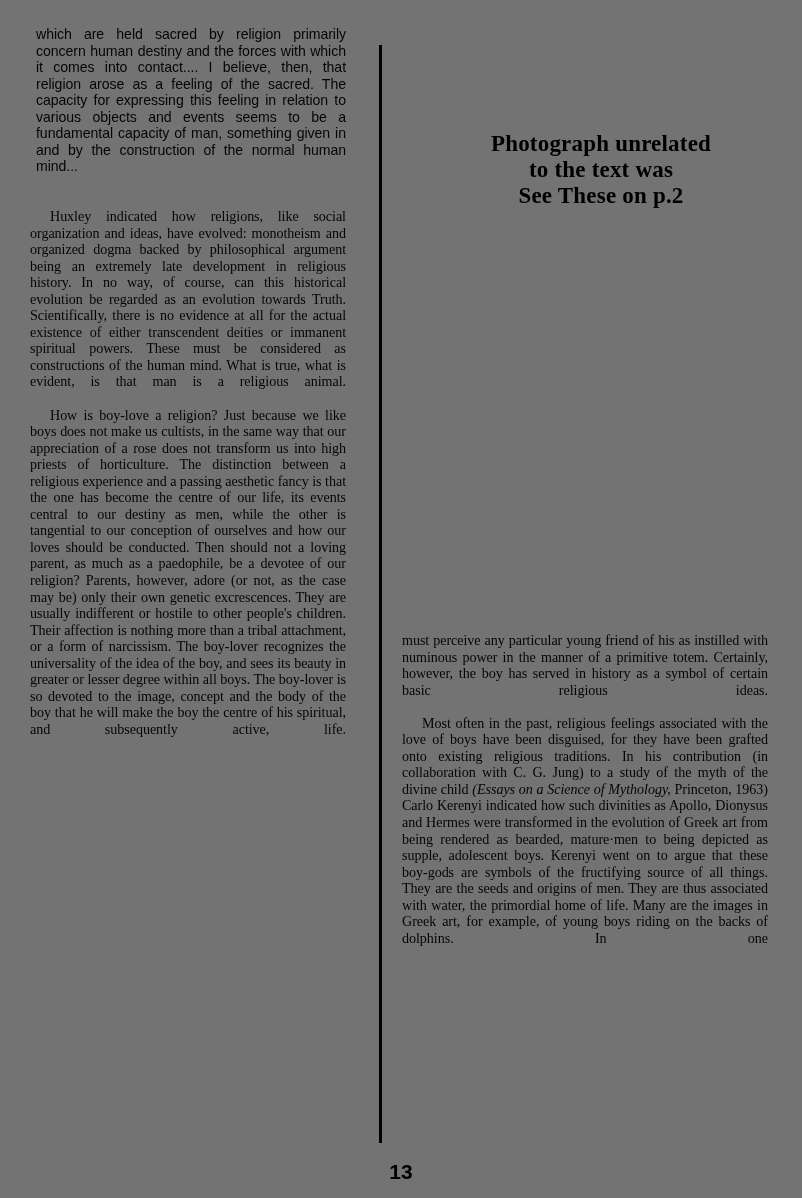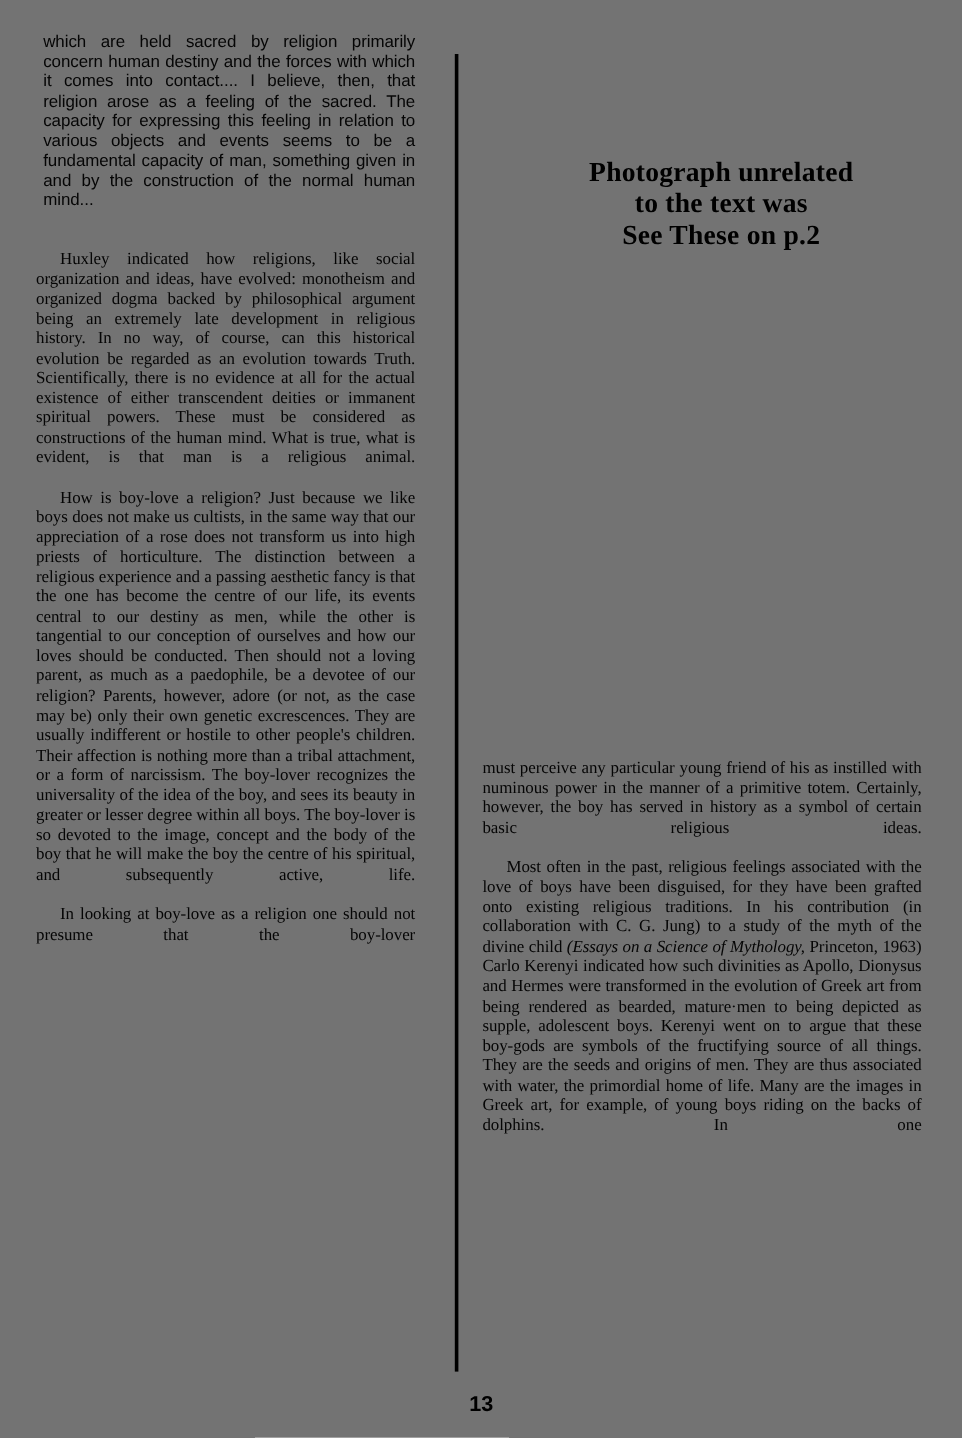--- a/index.html
+++ b/index.html
@@ -107,21 +107,21 @@
   .photo-note .ln { display: block; white-space: nowrap; }
 
   
   .folio {
     position: absolute;
     left: 0;
     top: 1160px;
     width: 802px;
     text-align: center;
     font-family: "Liberation Sans", sans-serif;
-    font-size: 18px;
+    font-size: 21px;
     font-weight: 600;
     color: #000000;
   }
 
   em.title { font-style: italic; }
 
   
   .scan-tone {
     position: absolute;
     inset: 0;
@@ -139,21 +139,20 @@
   <div class="col col-left">
 
     <p class="extract">which are held sacred by religion primarily concern human destiny and the forces with which it comes into contact.... I believe, then, that religion arose as a feeling of the sacred. The capacity for expressing this feeling in relation to various objects and events seems to be a fundamental capacity of man, something given in and by the construction of the normal human mind...</p>
 
     <div class="gap-para"></div>
 
     <p class="para">Huxley indicated how religions, like social organization and ideas, have evolved: monotheism and organized dogma backed by philosophical argument being an extremely late development in religious history. In no way, of course, can this historical evolution be regarded as an evolution towards Truth. Scientifically, there is no evidence at all for the actual existence of either transcendent deities or immanent spiritual powers. These must be considered as constructions of the human mind. What is true, what is evident, is that man is a religious animal.</p>
 
     <p class="para">How is boy-love a religion? Just because we like boys does not make us cultists, in the same way that our appreciation of a rose does not transform us into high priests of horticulture. The distinction between a religious experience and a passing aesthetic fancy is that the one has become the centre of our life, its events central to our destiny as men, while the other is tangential to our conception of ourselves and how our loves should be conducted. Then should not a loving parent, as much as a paedophile, be a devotee of our religion? Parents, however, adore (or not, as the case may be) only their own genetic excrescences. They are usually indifferent or hostile to other people's children. Their affection is nothing more than a tribal attachment, or a form of narcissism. The boy-lover recognizes the universality of the idea of the boy, and sees its beauty in greater or lesser degree within all boys. The boy-lover is so devoted to the image, concept and the body of the boy that he will make the boy the centre of his spiritual, and subsequently active, life.</p>
 
-    <p class="para">In looking at boy-love as a religion one should not presume that the boy-lover</p>
   </div>
 
   <div class="photo-note">
     <span class="ln">Photograph unrelated</span>
     <span class="ln">to the text was</span>
     <span class="ln">See These on p.2</span>
   </div>
 
   <div class="col col-right">
     <p class="para noindent"><span>must perceive any particular young friend of his as instilled with numinous power in the manner of a primitive totem. Certainly, however, the boy has served in history as a symbol of certain basic religious ideas.</span></p>

